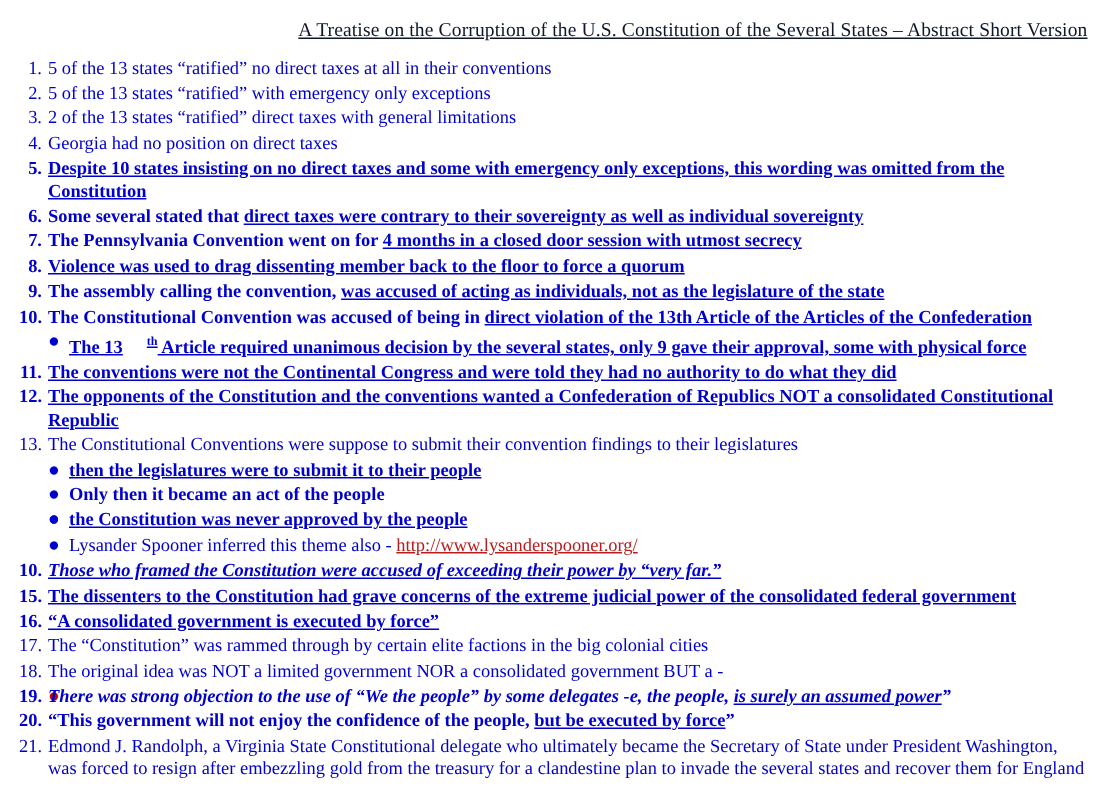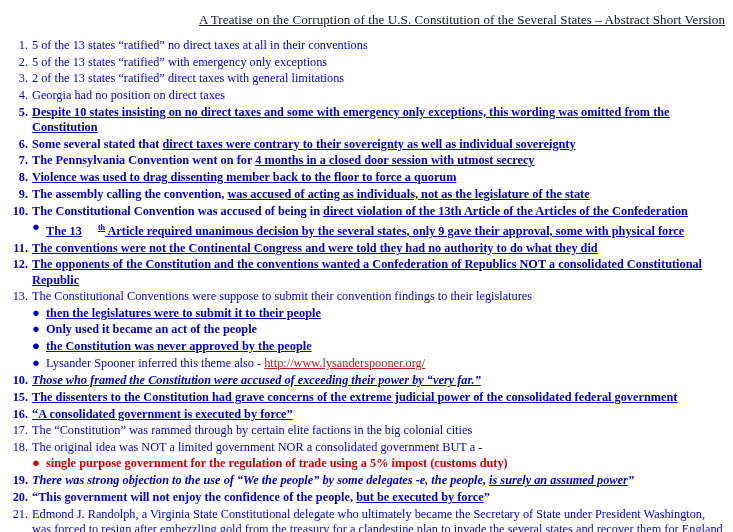--- a/index.html
+++ b/index.html
@@ -163,21 +163,21 @@
     <li>
       <span class="num">13.</span>
       <span class="txt">The Constitutional Conventions were suppose to submit their convention findings to their legislatures</span>
       <ul class="sub indent-b">
         <li>
           <span class="bullet">●</span>
           <span class="b u">then the legislatures were to submit it to their people</span>
         </li>
         <li>
           <span class="bullet">●</span>
-          <span class="b">Only used it became an act of the people</span>
+          <span class="b">Only then it became an act of the people</span>
         </li>
         <li>
           <span class="bullet">●</span>
         </li>
         <li>
           <span class="bullet">●</span>
           <span class="b u">the Constitution was never approved by the people</span>
         </li>
         <li>
           <span class="bullet">●</span>
@@ -205,21 +205,20 @@
       <span class="num">17.</span>
       <span class="txt">The “Constitution” was rammed through by certain elite factions in the big colonial cities</span>
     </li>
 
     <li>
       <span class="num">18.</span>
       <span class="txt">The original idea was NOT a limited government NOR a consolidated government BUT a -</span>
       <ul class="sub indent-a">
         <li>
           <span class="bullet red">●</span>
-          <span class="b red">single purpose government for the regulation of trade using a 5% impost (customs duty)</span>
         </li>
       </ul>
     </li>
 
     <li>
       <span class="num b">19.</span>
       <span class="txt b i">There was strong objection to the use of “We the people” by some delegates -e, the people, </span><span class="txt b i u">is surely an assumed power</span><span class="txt b i">”</span>
     </li>
 
     <li>

